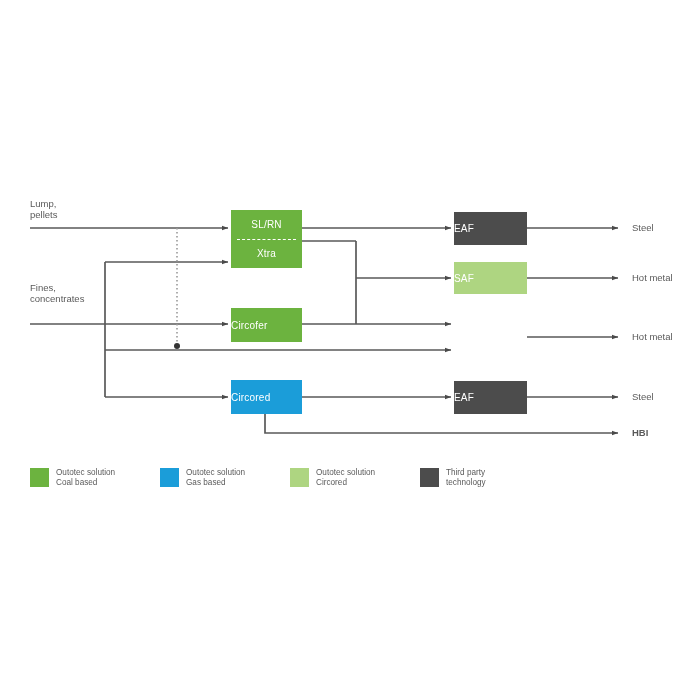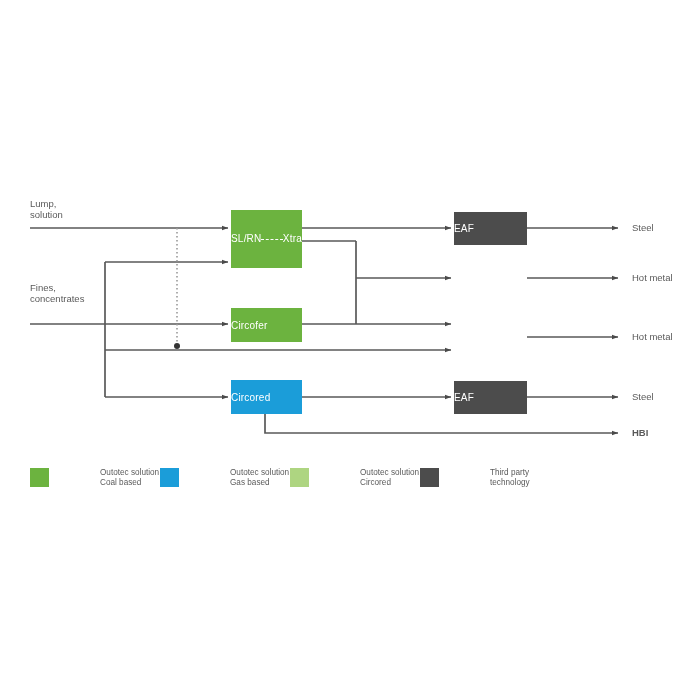--- a/index.html
+++ b/index.html
@@ -31,21 +31,21 @@
     position: absolute;
     box-sizing: border-box;
     display: flex;
     align-items: center;
     color: #ffffff;
     font-size: 10px;
     letter-spacing: 0.2px;
     font-family: "Liberation Sans", sans-serif;
   }
   .node-box.split {
-    flex-direction: row;
+    flex-direction: column;
     justify-content: space-around;
     padding: 3px 0;
   }
   .node-label-top, .node-label-bottom {
     line-height: 1;
     padding: 4px 0;
   }
   .node-divider {
     width: 84%;
     height: 0;
@@ -81,21 +81,20 @@
     height: 19px;
     flex: none;
     margin-right: 7px;
   }
   .legend-text {
     font-size: 8.2px;
     color: #5a5a5a;
     line-height: 10px;
     white-space: nowrap;
     font-family: "Liberation Sans", sans-serif;
-    margin-left: 44px;
   }
   .legend-text-line {
     display: block;
   }
 </style>
 </head>
 <body>
 
 <div id="diagram-root">
 
@@ -146,21 +145,21 @@
 
     </g>
 
     <g stroke="#9a9a9a" stroke-width="1.6" fill="none" stroke-dasharray="1.6 2.4">
       <path d="M177,228 L177,346" marker-end="url(#dot)"></path>
     </g>
   </svg>
 
   <div class="io-label multiline" style="left:30px; top:198px;">
     <span>Lump,</span><br>
-    <span>solution</span>
+    <span>pellets</span>
   </div>
 
   <div class="io-label multiline" style="left:30px; top:282px;">
     <span>Fines,</span><br>
     <span>concentrates</span>
   </div>
 
   <div class="node-box split" style="left:231px; top:210px; width:71px; height:58px; background:#6cb33f;">
     <span class="node-label-top">SL/RN</span>
     <span class="node-divider"></span>
@@ -172,20 +171,23 @@
   </div>
 
   <div class="node-box" style="left:231px; top:308px; width:71px; height:34px; background:#6cb33f;">
     <span>Circofer</span>
   </div>
 
   <div class="node-box" style="left:454px; top:212px; width:73px; height:33px; background:#4c4c4c;">
     <span>EAF</span>
   </div>
 
+  <div class="node-box" style="left:454px; top:262px; width:73px; height:32px; background:#aed581;">
+    <span>SAF</span>
+  </div>
 
 
   <div class="node-box" style="left:454px; top:381px; width:73px; height:33px; background:#4c4c4c;">
     <span>EAF</span>
   </div>
 
   <div class="io-label" style="left:632px; top:222px;">Steel</div>
   <div class="io-label" style="left:632px; top:272px;">Hot metal</div>
   <div class="io-label" style="left:632px; top:331px;">Hot metal</div>
   <div class="io-label" style="left:632px; top:391px;">Steel</div>

